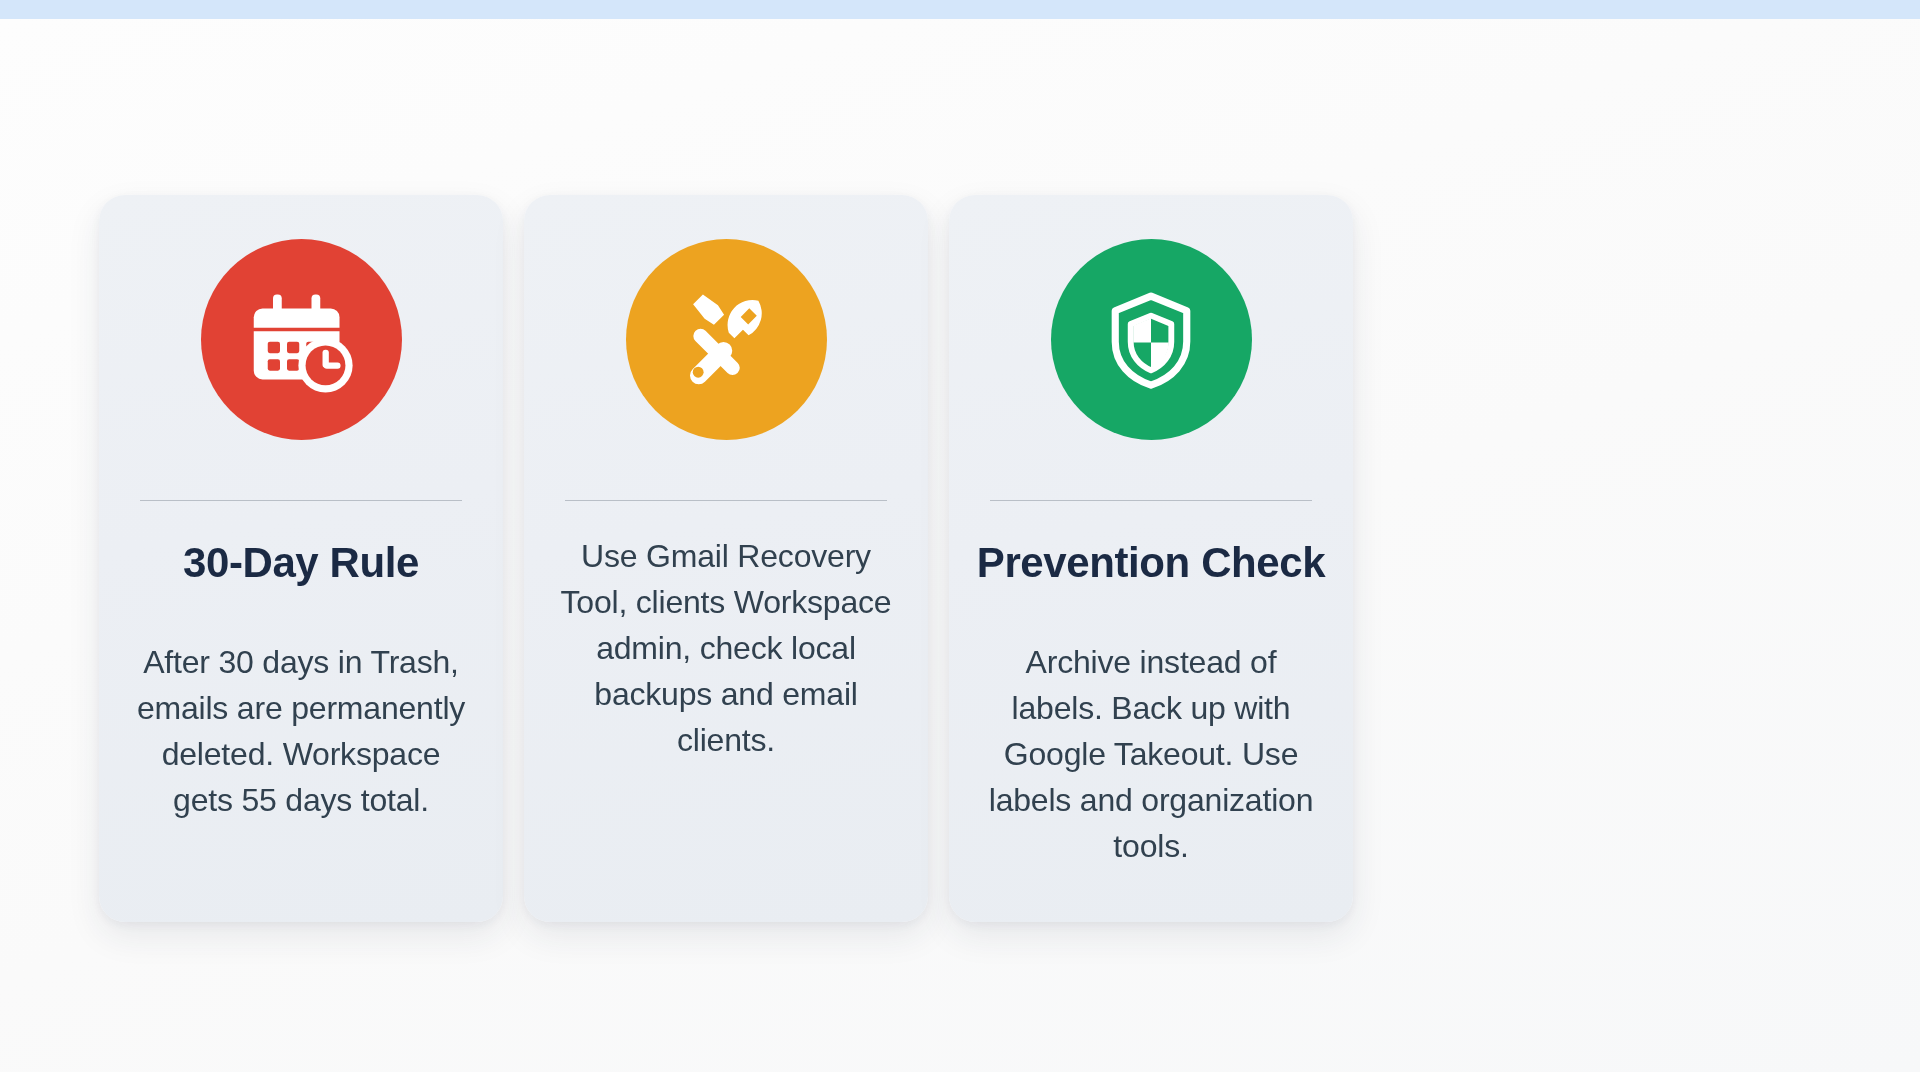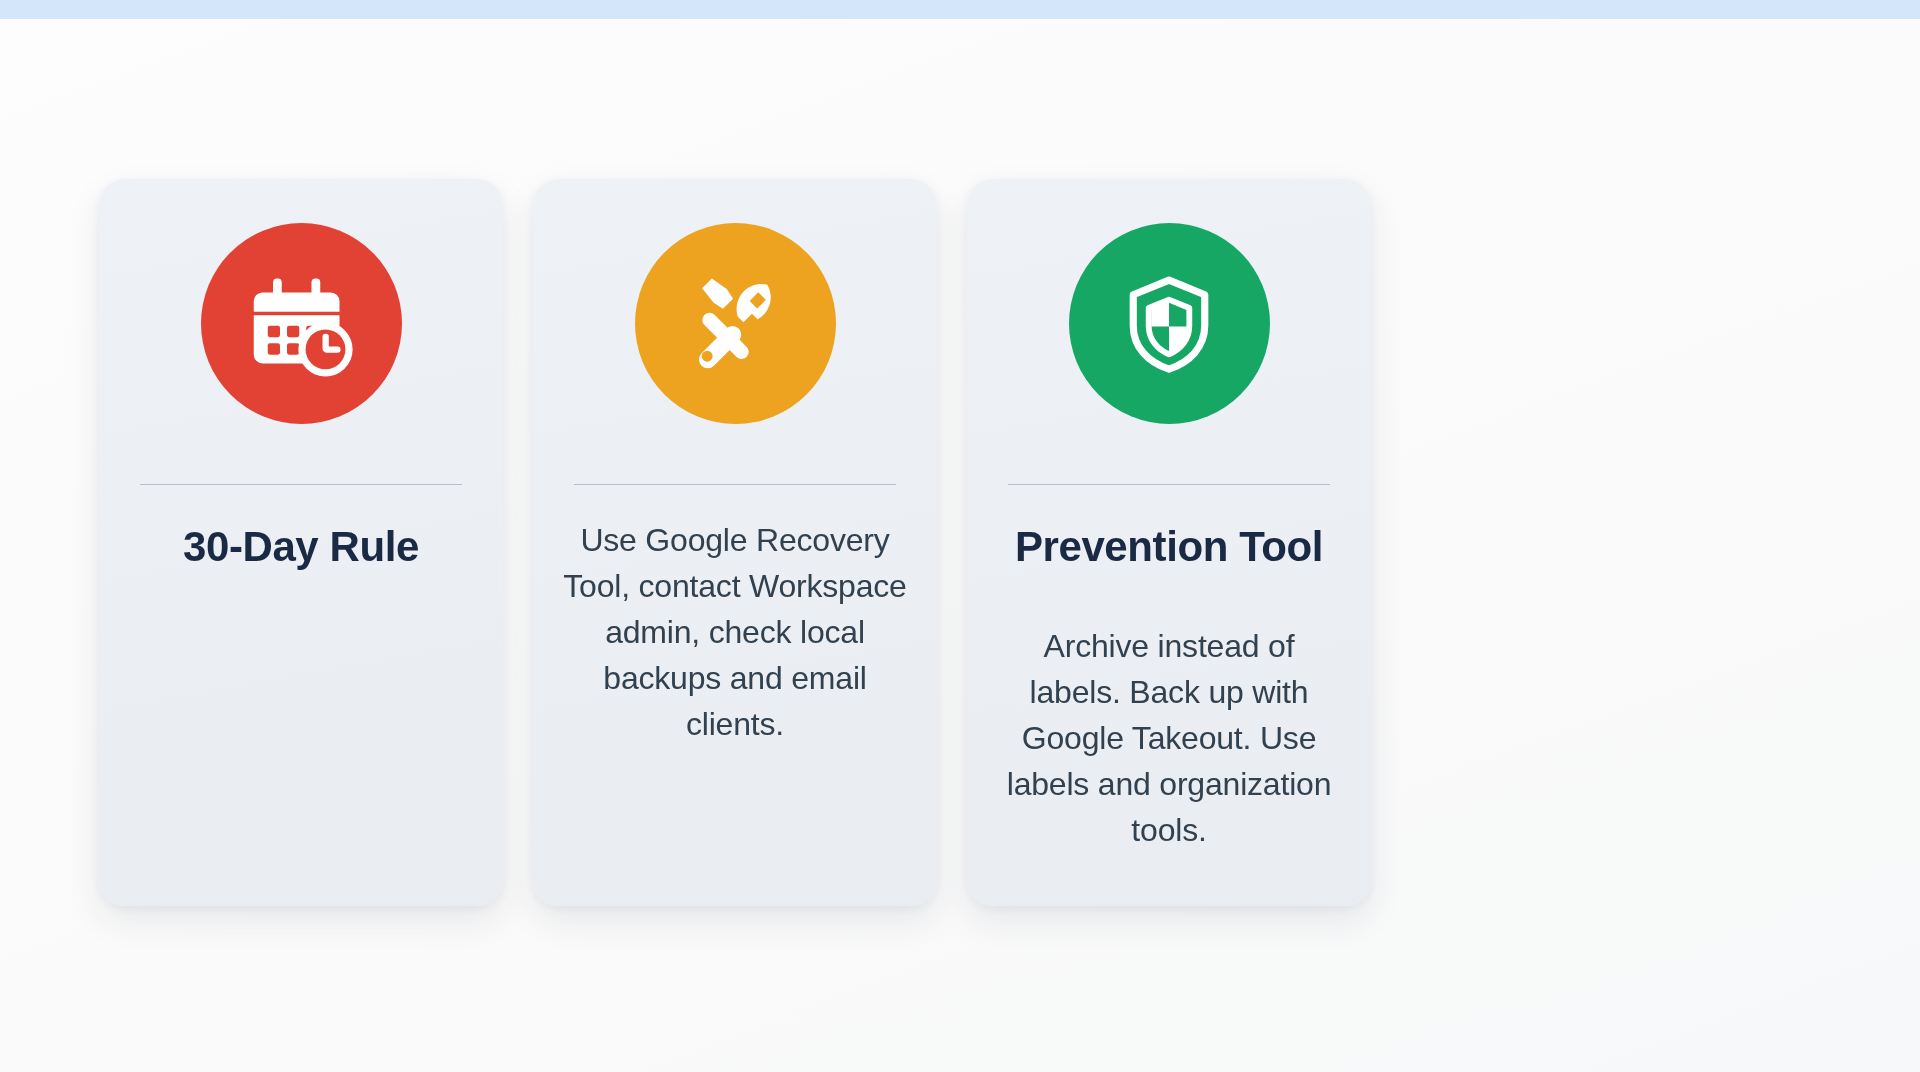--- a/index.html
+++ b/index.html
@@ -27,25 +27,25 @@
   #stage {
     position: absolute;
     top: 19px; left: 0;
     width: 1920px;
     height: 1053px;
     background: linear-gradient(160deg,#fdfdfd 0%, #fafafa 55%, #f7f8f9 100%);
   }
 
   #cards {
     position: absolute;
-    top: 160px;
+    top: 176px;
     left: 99px;
     width: 1722px;
     display: flex;
-    gap: 30px;
+    gap: 21px;
   }
 
   .card {
     width: 404px;
     height: 727px;
     background: linear-gradient(170deg, #eef1f5 0%, #eceff4 45%, #e9edf2 100%);
     border-radius: 26px;
     box-shadow: 0 14px 34px rgba(30,45,70,.085),
                 0 3px 10px rgba(30,45,70,.05);
     padding: 44px 30px 0 30px;
@@ -128,51 +128,52 @@
             <circle cx="46" cy="46.5" r="11.4" fill="#e14234"></circle>
             <rect x="44.3" y="37.5" width="3.6" height="10.4" rx="1.7"></rect>
             <rect x="45" y="44.8" width="9.6" height="3.6" rx="1.7"></rect>
           </g>
         </svg>
       </div>
       <div class="divider"></div>
       <div class="title-slot">
         <div class="card-title">30-Day Rule</div>
       </div>
+      <div class="card-body">After 30 days in Trash, emails are permanently deleted. Workspace gets 55 days total.</div>
     </div>
 
     <div class="card">
       <div class="icon-circle" style="background:#eda320;">
         <svg width="112" height="112" viewBox="0 0 64 64" aria-hidden="true">
           <g fill="#ffffff">
 
             <path d="M13.2 11.6l5.6-5.6 8.6 6.2 3.5 5.3-5.8 5.8-5.3-3.5-6.6-8.2z"></path>
             <rect x="22.5" y="21.8" width="8.2" height="34" rx="4" transform="rotate(-45 26.6 38.8)"></rect>
 
             <path d="M50.5 9.6a14.2 14.2 0 0 0-16.9 18.2l3.2 3.2 7.9-7.9-4.3-4.3 4.9-4.9 4.3 4.3-7.9 7.9 3.2 3.2A14.2 14.2 0 0 0 50.5 9.6z"></path>
             <rect x="18.5" y="30.2" width="10" height="30" rx="5" transform="rotate(45 23.5 45.2)"></rect>
             <circle cx="16.1" cy="50.4" r="3.1" fill="#eda320"></circle>
           </g>
         </svg>
       </div>
       <div class="divider"></div>
-      <div class="card-body">Use Google Recovery Tool, contact Workspace admin, check local backups and email clients.</div>
+      <div class="card-body">Use Gmail Recovery Tool, clients Workspace admin, check local backups and email clients.</div>
     </div>
 
 
     <div class="card">
       <div class="icon-circle" style="background:#16a765;">
         <svg width="104" height="104" viewBox="0 0 64 64" aria-hidden="true">
           <path d="M32 5 10 14v19c0 13.2 9.2 22.6 22 26.8C44.8 55.6 54 46.2 54 33V14z" fill="none" stroke="#ffffff" stroke-width="4.4" stroke-linejoin="round"></path>
           <path d="M32 17 19.5 22.2V33c0 8.4 5.3 14.6 12.5 17.6 7.2-3 12.5-9.2 12.5-17.6V22.2z" fill="none" stroke="#ffffff" stroke-width="3.6" stroke-linejoin="round"></path>
           <path d="M32 18.6 21.1 23.1V33.5H32z" fill="#ffffff"></path>
           <path d="M32 33.5h10.9V33c0-.2 0 .2 0 .5 0 7.3-4.4 12.8-10.9 15.6z" fill="#ffffff"></path>
         </svg>
       </div>
       <div class="divider"></div>
       <div class="title-slot">
-        <div class="card-title">Prevention Tool</div>
+        <div class="card-title">Prevention Check</div>
       </div>
       <div class="card-body">Archive instead of labels. Back up with Google Takeout. Use labels and organization tools.</div>
     </div>
 
   </div>
 </div>
 
 </body></html>

